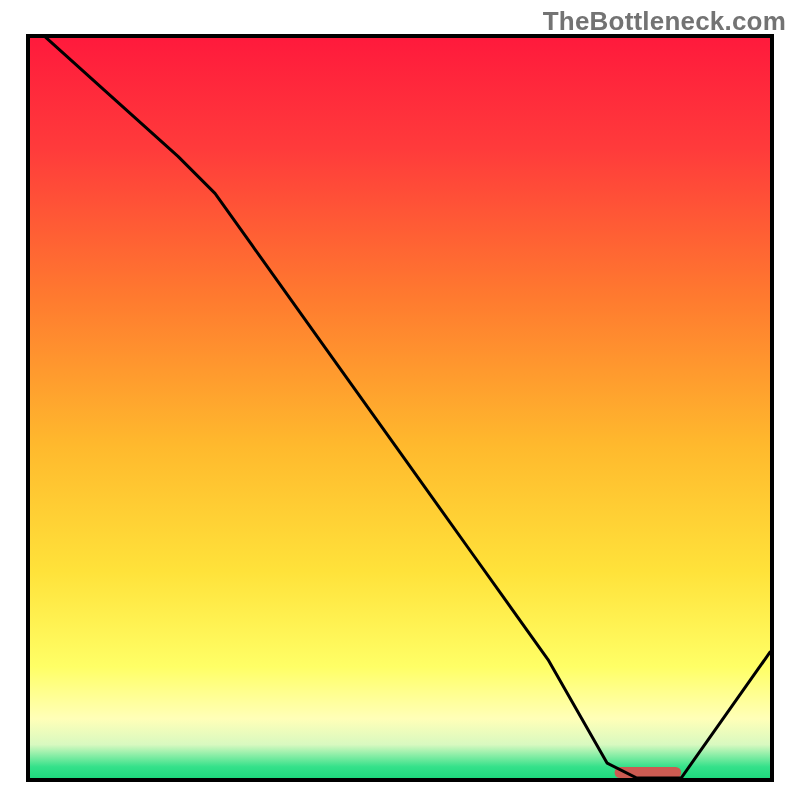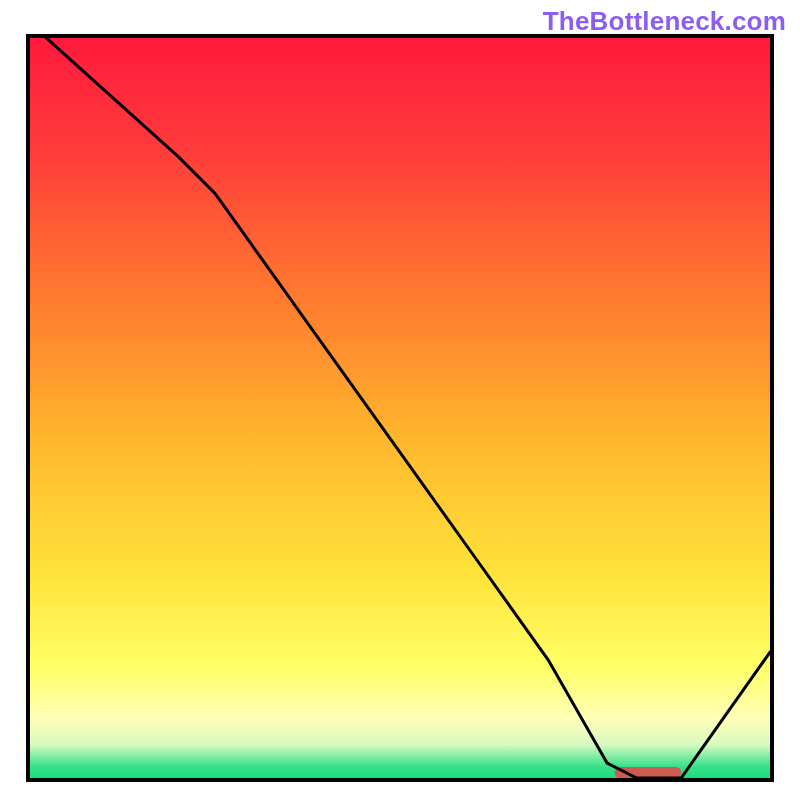--- a/index.html
+++ b/index.html
@@ -15,21 +15,21 @@
     position: relative;
     width: 800px;
     height: 800px;
   }
   .watermark {
     position: absolute;
     top: 6px;
     right: 14px;
     font-size: 26px;
     font-weight: 600;
-    color: #8b5cf6;
+    color: #737373;
     letter-spacing: 0.2px;
     user-select: none;
   }
   .plot-frame {
     position: absolute;
     left: 26px;
     top: 34px;
     width: 748px;
     height: 748px;
     border: 4px solid #000;

